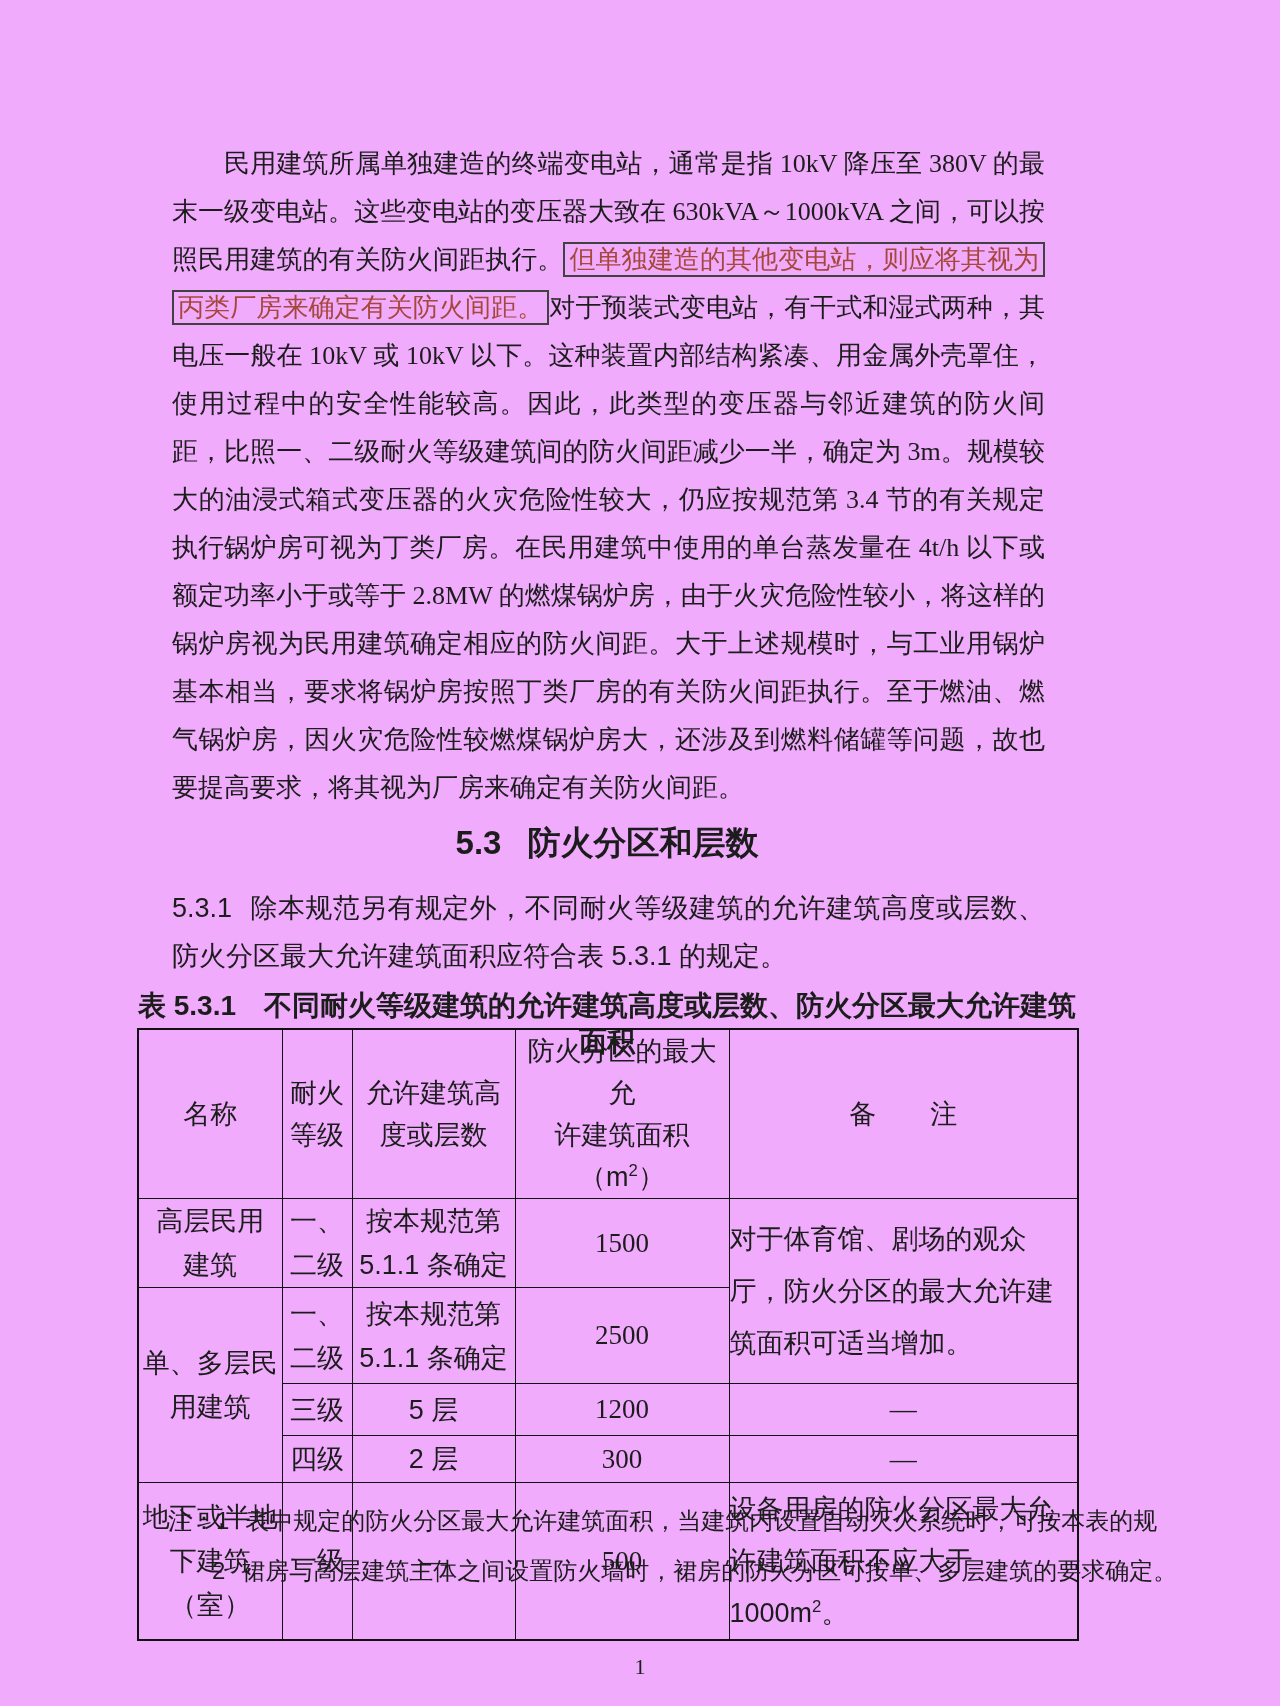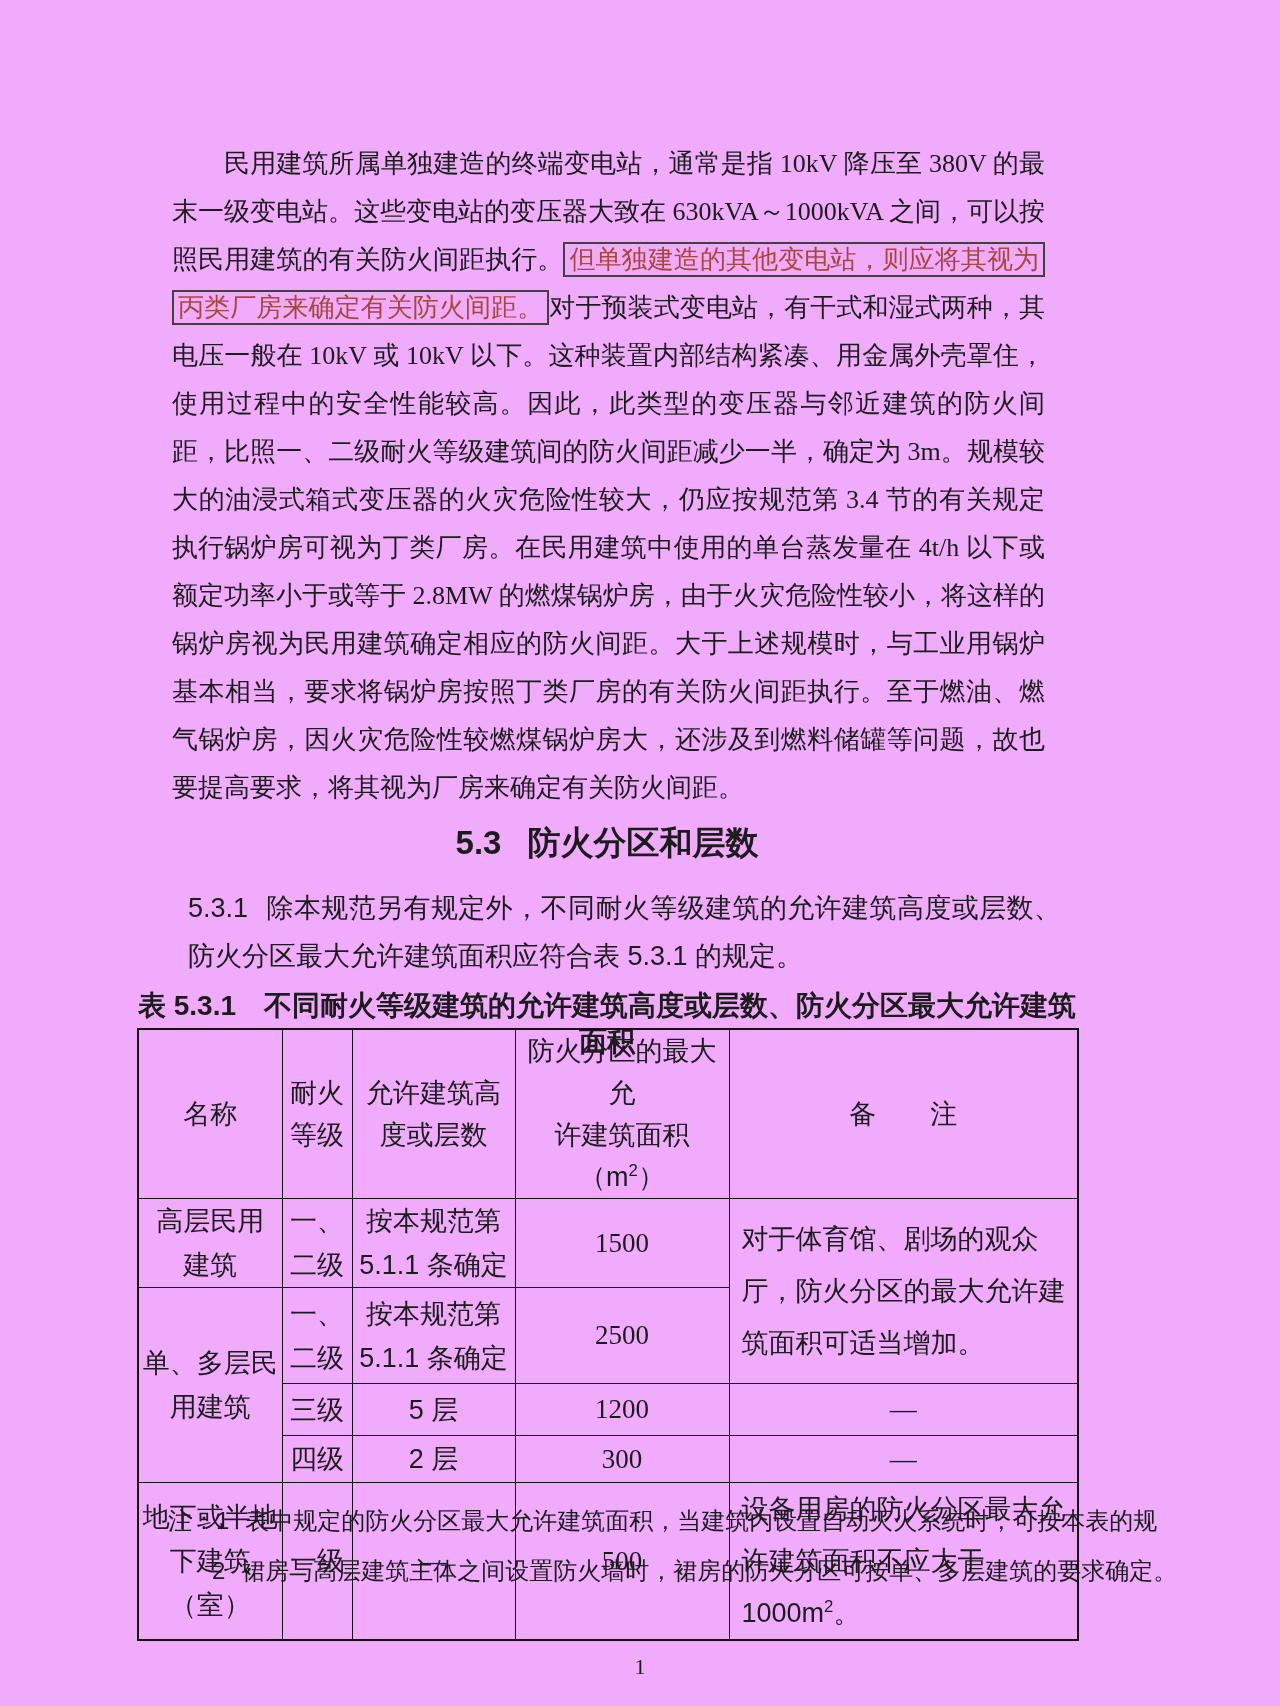--- a/index.html
+++ b/index.html
@@ -27,21 +27,21 @@
     box-decoration-break:clone;
   }
   .heading{
     position:absolute;left:137px;width:940px;top:816px;
     text-align:center;
     font-family:"Liberation Sans","DejaVu Sans",sans-serif;
     font-weight:bold;font-size:33px;line-height:54px;
   }
   .heading .num{margin-right:26px;}
   .clause{
-    position:absolute;left:188px;width:873px;top:884px;
+    position:absolute;left:172px;width:873px;top:884px;
     font-family:"Liberation Sans","DejaVu Sans",sans-serif;
     font-size:27px;line-height:48px;text-align:justify;
   }
   .clause .num{margin-right:18px;}
   .tbl-caption{
     position:absolute;left:137px;width:940px;top:988px;
     text-align:center;
     font-family:"Liberation Sans","DejaVu Sans",sans-serif;
     font-weight:bold;font-size:28px;line-height:36px;
   }
@@ -55,21 +55,21 @@
   }
   table.fire td{
     border:1px solid #111;
     text-align:center;vertical-align:middle;
     padding:0;
   }
   table.fire td.l2{line-height:44px;}
   table.fire td.hdr{line-height:42px;margin-top:32px;}
   table.fire td.remark{
     text-align:left;vertical-align:middle;
-    padding-left:12px;padding-right:8px;
+    padding-right:8px;
     line-height:52px;
   }
   table.fire td.num{font-family:"Liberation Serif","DejaVu Serif",serif;}
   sup{font-size:0.62em;vertical-align:super;line-height:0;}
   .notes{
     position:absolute;left:168px;width:890px;top:1496px;
     font-family:"Liberation Sans","DejaVu Sans",sans-serif;
     font-size:24px;
   }
   .note-line{height:50px;line-height:50px;white-space:nowrap;}

